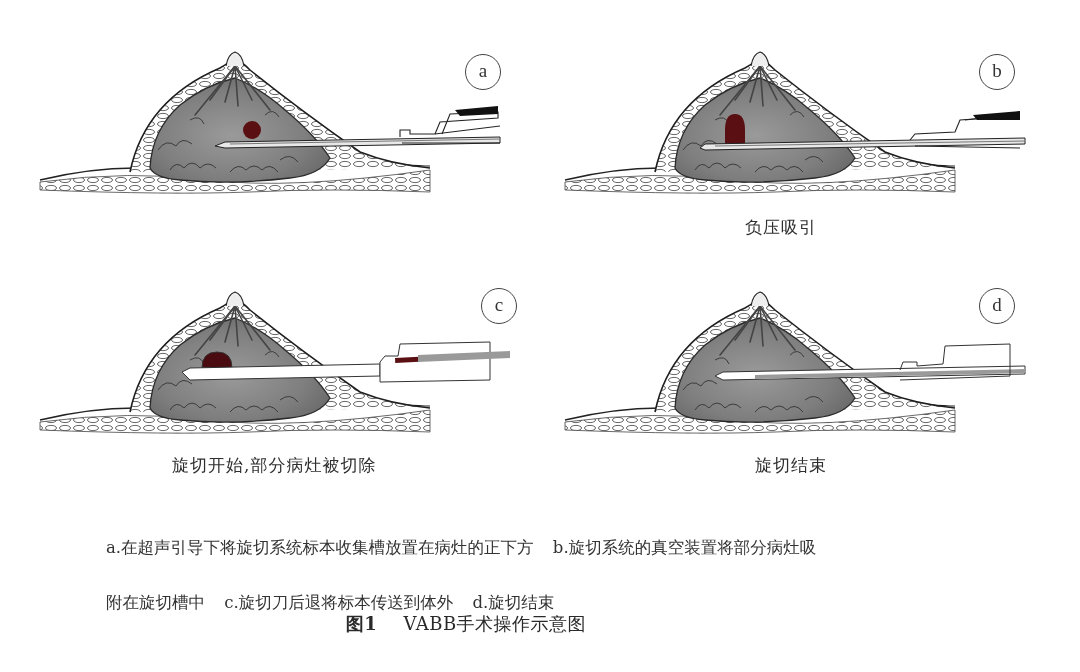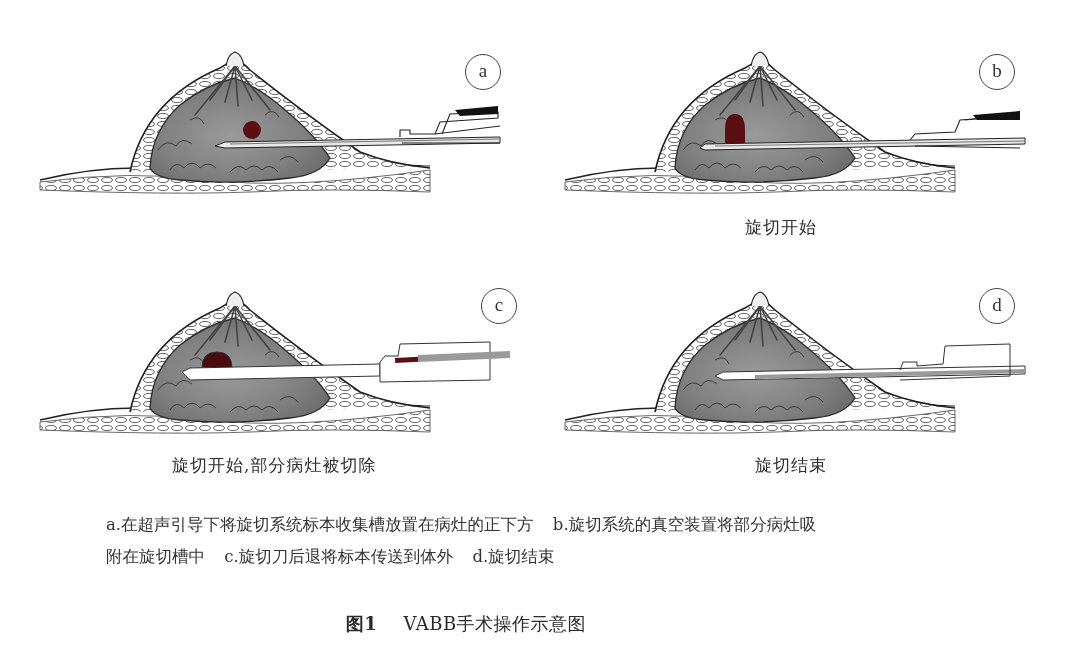--- a/index.html
+++ b/index.html
@@ -18,21 +18,21 @@
     .panel-caption {
       position: absolute; font-size: 17px; letter-spacing: 1px; color: #2f2f2f;
       white-space: nowrap;
       font-family: "DejaVu Serif", "Liberation Serif", serif;
     }
     .legend {
       position: absolute; left: 106px; top: 509px; width: 860px;
       font-size: 16.5px; line-height: 32px; color: #333;
       font-family: "DejaVu Serif", "Liberation Serif", serif;
     }
-    .legend .line { white-space: nowrap; display: block; }
+    .legend .line { white-space: nowrap; display: block; margin-top: 23px; }
     .legend .item { margin-right: 14px; }
     .figure-title {
       position: absolute; left: 0; width: 932px; top: 612px; text-align: center;
       font-size: 18px; color: #2a2a2a; letter-spacing: 0.5px;
       font-family: "DejaVu Serif", "Liberation Serif", serif;
     }
     .figure-title .fig-no { font-weight: bold; margin-right: 26px; }
   </style>
 </head>
 <body>
@@ -107,21 +107,21 @@
     <g>
       <polygon points="145,108 150,104 470,98 470,104 150,110" fill="#e8e8e8" stroke="#222" stroke-width="1"></polygon>
       <line x1="160" y1="106" x2="470" y2="101" stroke="#777" stroke-width="1"></line>
       <path d="M355,100 L360,94 L400,92 L405,80 L460,76" fill="none" stroke="#222" stroke-width="1.1"></path>
       <path d="M360,106 L465,108" fill="none" stroke="#222" stroke-width="1"></path>
       <path d="M410,80 L465,74" fill="none" stroke="#222" stroke-width="1"></path>
       <path d="M418,75 L465,71 L465,80 L422,80 Z" fill="#111"></path>
     </g>
   </svg>
   <div class="badge" style="left:424px; top:14px;">b</div>
-  <div class="panel-caption" style="left:190px; top:176px;">旋切开始</div>
+  <div class="panel-caption" style="left:190px; top:176px;">负压吸引</div>
 </div>
 
 <div class="panel" style="left:30px; top:280px;">
   <svg width="500" height="170">
     <use href="#breast" x="0" y="0"></use>
     <path d="M172,88 Q172,72 187,72 Q202,72 202,88 Z" fill="#4a0c10" stroke="#333" stroke-width="1"></path>
     <g>
       <polygon points="152,92 160,88 350,84 350,96 160,100" fill="#ffffff" stroke="#333" stroke-width="1"></polygon>
       <path d="M350,82 L355,76 L368,76 L370,64 L460,62 L460,100 L350,102 Z" fill="#fff" stroke="#333" stroke-width="1"></path>
       <rect x="365" y="78" width="24" height="5" fill="#5a0f12" transform="rotate(-3 365 78)"></rect>

